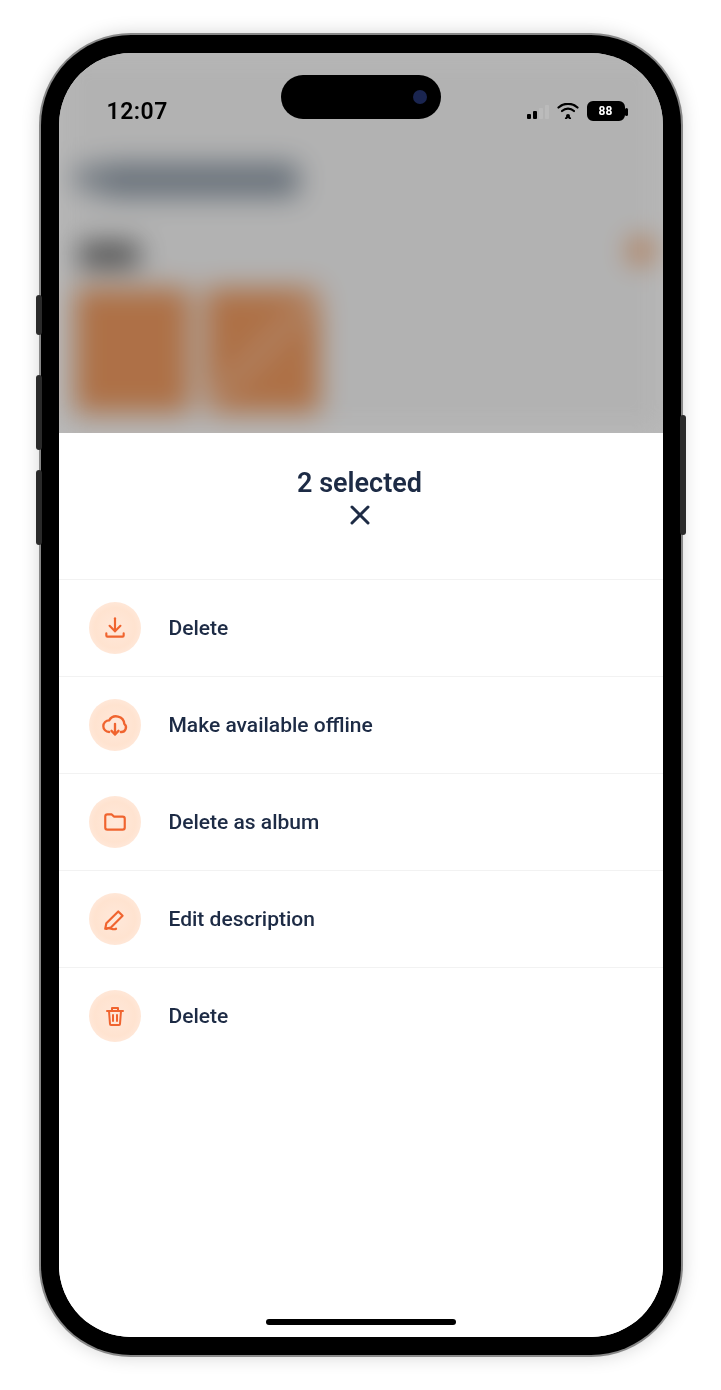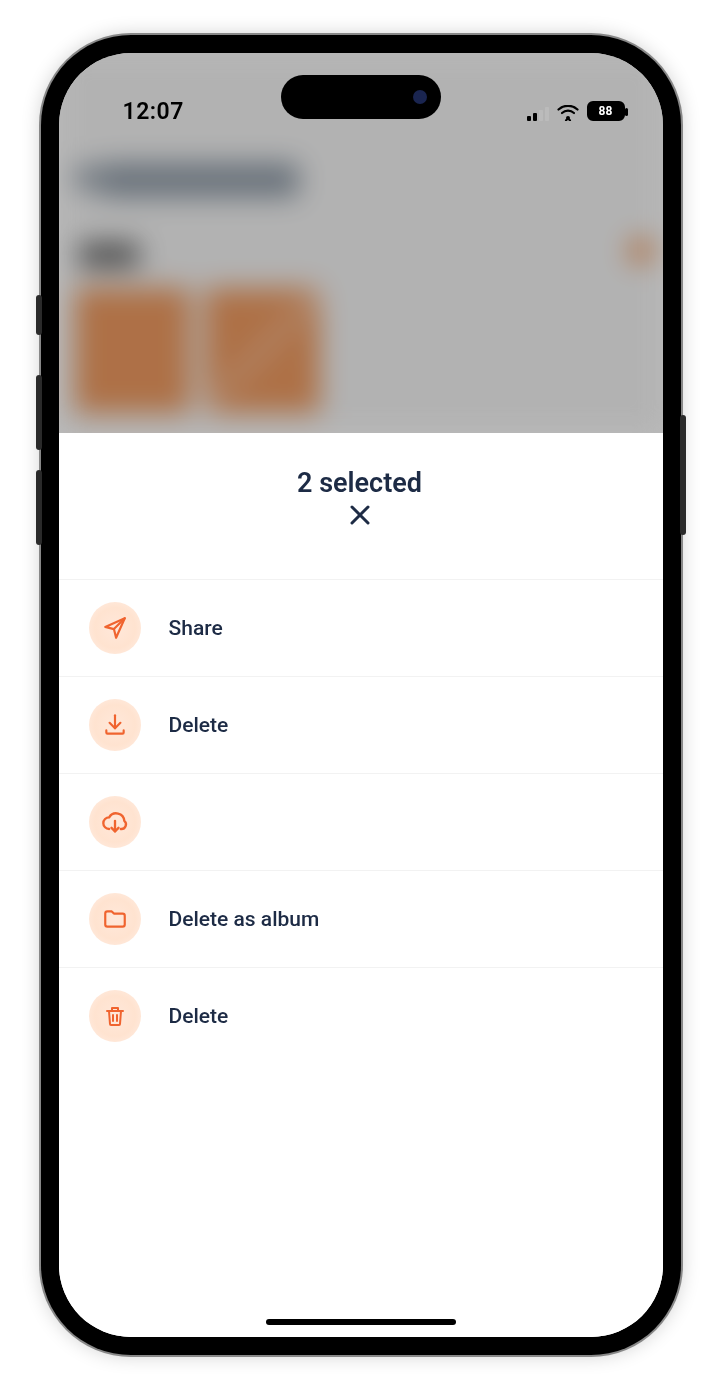--- a/index.html
+++ b/index.html
@@ -54,32 +54,32 @@
     position: absolute;
     right: 14px;
     top: 50%;
     transform: translateY(-50%);
     width: 14px; height: 14px;
     background: #1a2550;
     border-radius: 50%;
   }
   .status-bar {
     position: absolute;
-    top: 0; left: 16px; right: 0;
+    top: 0; left: 0; right: 0;
     height: 80px;
     display: flex;
     justify-content: space-between;
     align-items: center;
     padding: 36px 38px 0 48px;
     z-index: 40;
     color: #000;
     font-weight: 600;
   }
   .status-time { font-size: 23px; letter-spacing: 0.5px; }
-  .status-right { display: flex; align-items: flex-end; gap: 8px; }
+  .status-right { display: flex; align-items: center; gap: 8px; }
   .signal-bars { display: flex; align-items: flex-end; gap: 2px; height: 16px; }
   .signal-bars span { width: 4px; background: #000; border-radius: 1px; }
   .signal-bars span:nth-child(1){height:5px;} .signal-bars span:nth-child(2){height:8px;}
   .signal-bars span:nth-child(3){height:11px; background:#bbb;} .signal-bars span:nth-child(4){height:14px; background:#bbb;}
   .battery {
     width: 38px; height: 20px; border: 2px solid #000; border-radius: 6px;
     position: relative; display:flex; align-items:center; justify-content:center;
     font-size: 12px; font-weight:700; background: #000; color: #fff;
   }
   .battery::after { content:''; position:absolute; right:-5px; top:5px; width:3px; height:8px; background:#000; border-radius:2px; }
@@ -226,61 +226,62 @@
         <div class="sheet-title">2 selected</div>
         <div class="close-btn">
           <svg width="24" height="24" viewBox="0 0 24 24">
             <path d="M4 4 L20 20 M20 4 L4 20" stroke="#1d2b45" stroke-width="3" stroke-linecap="round"></path>
           </svg>
         </div>
       </div>
 
       <div class="menu-list">
 
-        <div class="menu-item">
-          <div class="icon-circle">
-            <svg width="26" height="26" viewBox="0 0 24 24" fill="none" stroke="#f0642f" stroke-width="2" stroke-linecap="round" stroke-linejoin="round">
-              <path d="M21 3 L3 11 L11 13 L13 21 Z"></path>
-              <path d="M21 3 L11 13"></path>
-            </svg>
-          </div>
-          <div class="menu-label">Share</div>
-        </div>
 
         <div class="menu-item">
           <div class="icon-circle">
             <svg width="26" height="26" viewBox="0 0 24 24" fill="none" stroke="#f0642f" stroke-width="2" stroke-linecap="round" stroke-linejoin="round">
               <path d="M12 3 V15"></path>
               <path d="M7 10 L12 15 L17 10"></path>
               <path d="M4 17 V19 a1 1 0 0 0 1 1 H19 a1 1 0 0 0 1 -1 V17"></path>
             </svg>
           </div>
           <div class="menu-label">Delete</div>
         </div>
 
         <div class="menu-item">
           <div class="icon-circle">
             <svg width="28" height="28" viewBox="0 0 24 24" fill="none" stroke="#f0642f" stroke-width="2" stroke-linecap="round" stroke-linejoin="round">
               <path d="M7 18 a5 5 0 0 1 0 -10 a7 7 0 0 1 13 3 a4 4 0 0 1 -3 7"></path>
               <path d="M12 11 V20"></path>
               <path d="M9 17 L12 20 L15 17"></path>
             </svg>
           </div>
+          <div class="menu-label">Make available offline</div>
         </div>
 
         <div class="menu-item">
           <div class="icon-circle">
             <svg width="26" height="26" viewBox="0 0 24 24" fill="none" stroke="#f0642f" stroke-width="2" stroke-linecap="round" stroke-linejoin="round">
               <path d="M3 7 a2 2 0 0 1 2 -2 H9 L11 7 H19 a2 2 0 0 1 2 2 V17 a2 2 0 0 1 -2 2 H5 a2 2 0 0 1 -2 -2 Z"></path>
             </svg>
           </div>
           <div class="menu-label">Delete as album</div>
         </div>
 
 
+        <div class="menu-item">
+          <div class="icon-circle">
+            <svg width="26" height="26" viewBox="0 0 24 24" fill="none" stroke="#f0642f" stroke-width="2" stroke-linecap="round" stroke-linejoin="round">
+              <path d="M4 16 L15 5 L19 9 L8 20 L3 21 Z"></path>
+              <path d="M4 21 c3 -2 6 2 9 0"></path>
+            </svg>
+          </div>
+          <div class="menu-label">Edit description</div>
+        </div>
 
         <div class="menu-item" style="border-bottom:none;">
           <div class="icon-circle">
             <svg width="24" height="24" viewBox="0 0 24 24" fill="none" stroke="#f0642f" stroke-width="2" stroke-linecap="round" stroke-linejoin="round">
               <path d="M4 7 H20"></path>
               <path d="M9 7 V4 H15 V7"></path>
               <path d="M6 7 L7 20 a1 1 0 0 0 1 1 H16 a1 1 0 0 0 1 -1 L18 7"></path>
               <path d="M10 11 V17 M14 11 V17"></path>
             </svg>
           </div>

